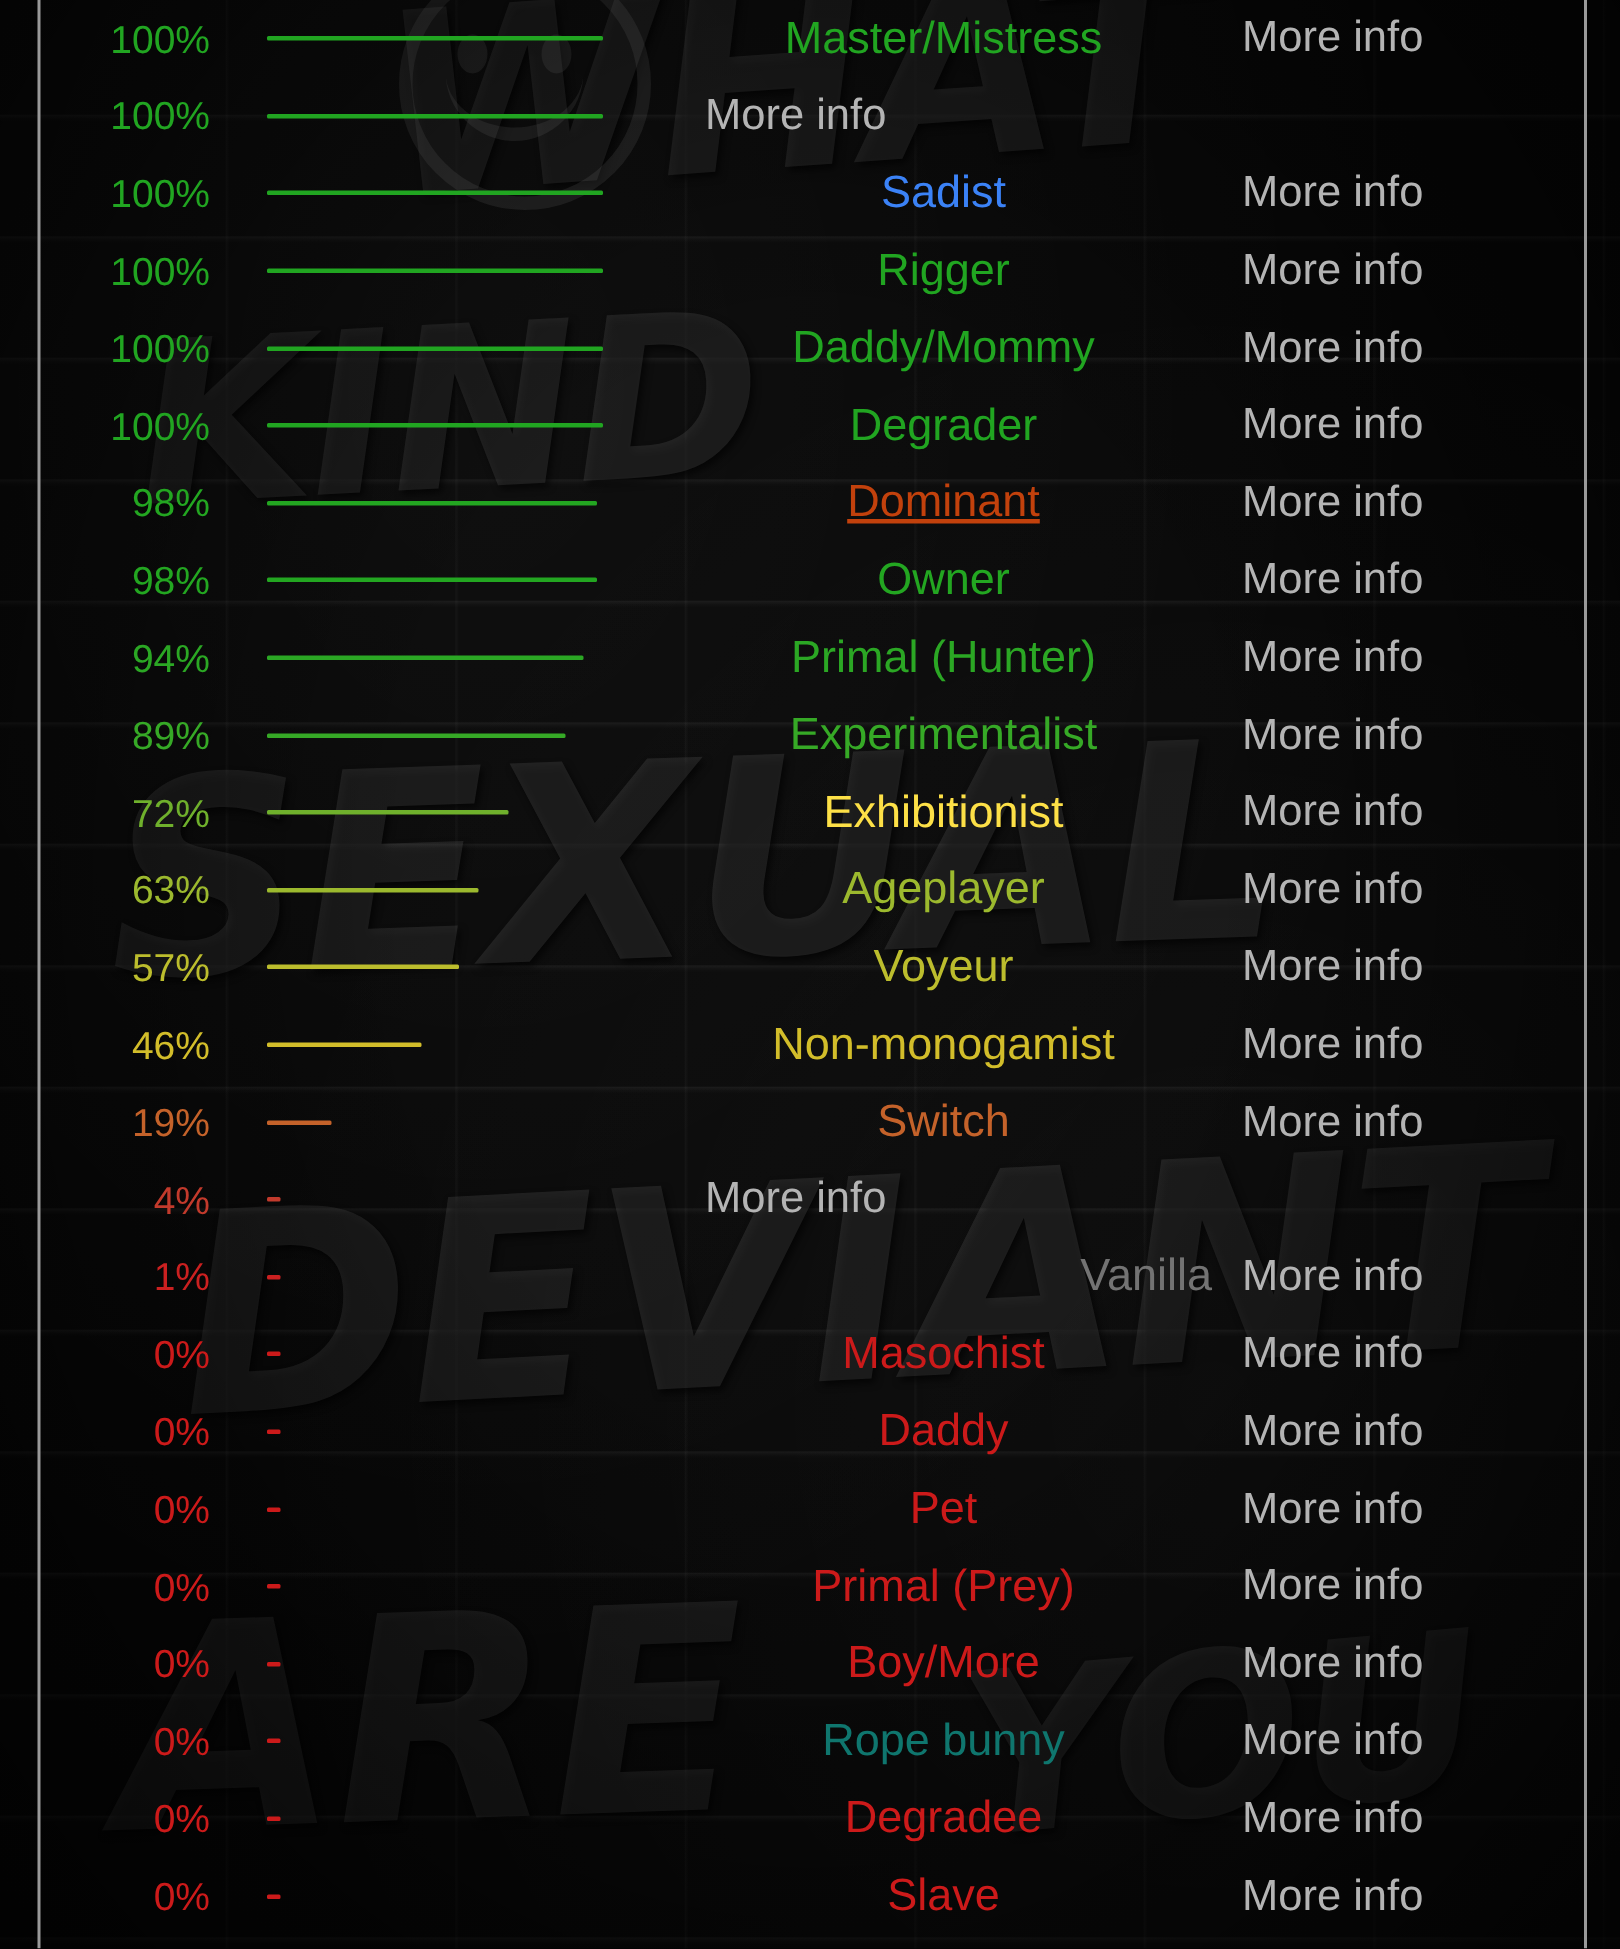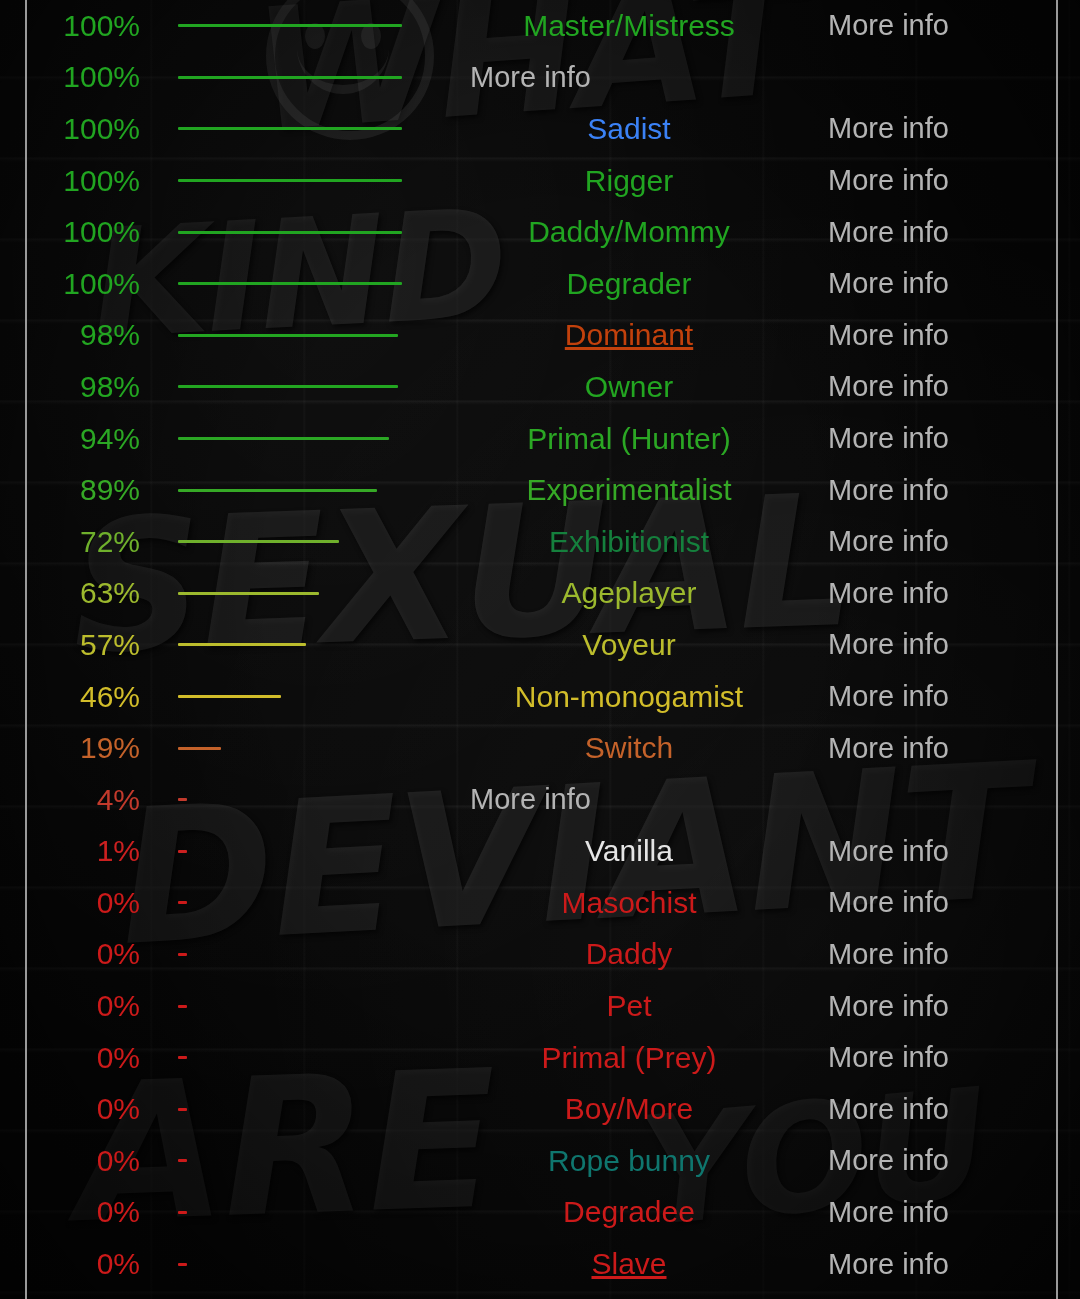--- a/index.html
+++ b/index.html
@@ -123,21 +123,21 @@
   .row {
     position: relative;
     height: 51.6px;
     display: flex;
     align-items: center;
   }
   .pct {
     width: 140px;
     padding-right: 8px;
     text-align: right;
-    font-size: 30px;
+    font-size: 26px;
     line-height: 1;
     white-space: nowrap;
   }
   .bar-cell {
     width: 302px;
     padding-left: 30px;
     box-sizing: border-box;
     display: flex;
     align-items: center;
   }
@@ -264,21 +264,21 @@
           <div class="bar" style="background: rgb(54, 169, 38); width: 199px;"></div>
         </div>
         <div class="label" style="color: rgb(54, 169, 38);">Experimentalist</div>
         <div class="more-info">More info</div>
       </div>
       <div class="row">
         <div class="pct" style="color: rgb(111, 176, 44);">72%</div>
         <div class="bar-cell">
           <div class="bar" style="background: rgb(111, 176, 44); width: 161px;"></div>
         </div>
-        <div class="label" style="color: #15803d;">Exhibitionist</div>
+        <div class="label" style="color: #fde047;">Exhibitionist</div>
         <div class="more-info">More info</div>
       </div>
       <div class="row">
         <div class="pct" style="color: rgb(156, 185, 46);">63%</div>
         <div class="bar-cell">
           <div class="bar" style="background: rgb(156, 185, 46); width: 141px;"></div>
         </div>
         <div class="label" style="color: rgb(156, 185, 46);">Ageplayer</div>
         <div class="more-info">More info</div>
       </div>
@@ -311,21 +311,21 @@
         <div class="bar-cell">
           <div class="bar" style="background: rgb(194, 58, 44); width: 9px;"></div>
         </div>
         <div class="more-info">More info</div>
       </div>
       <div class="row">
         <div class="pct" style="color: rgb(203, 32, 32);">1%</div>
         <div class="bar-cell">
           <div class="bar" style="background: rgb(203, 32, 32); width: 9px;"></div>
         </div>
-        <div class="label" style="color: #e5e5e5;">Vanilla</div>
+        <div class="label" style="color: #737373; text-align: right;">Vanilla</div>
         <div class="more-info">More info</div>
       </div>
       <div class="row">
         <div class="pct" style="color: rgb(204, 26, 26);">0%</div>
         <div class="bar-cell">
           <div class="bar" style="background: rgb(204, 26, 26); width: 9px;"></div>
         </div>
         <div class="label" style="color: rgb(204, 26, 26);">Masochist</div>
         <div class="more-info">More info</div>
       </div>
@@ -375,18 +375,18 @@
           <div class="bar" style="background: rgb(204, 26, 26); width: 9px;"></div>
         </div>
         <div class="label" style="color: rgb(204, 26, 26);">Degradee</div>
         <div class="more-info">More info</div>
       </div>
       <div class="row">
         <div class="pct" style="color: rgb(204, 26, 26);">0%</div>
         <div class="bar-cell">
           <div class="bar" style="background: rgb(204, 26, 26); width: 9px;"></div>
         </div>
-        <div class="label" style="color: rgb(204, 26, 26); text-decoration: underline;">Slave</div>
+        <div class="label" style="color: rgb(204, 26, 26);">Slave</div>
         <div class="more-info">More info</div>
       </div>
     </div>
 
 </div>
 
 </body></html>

